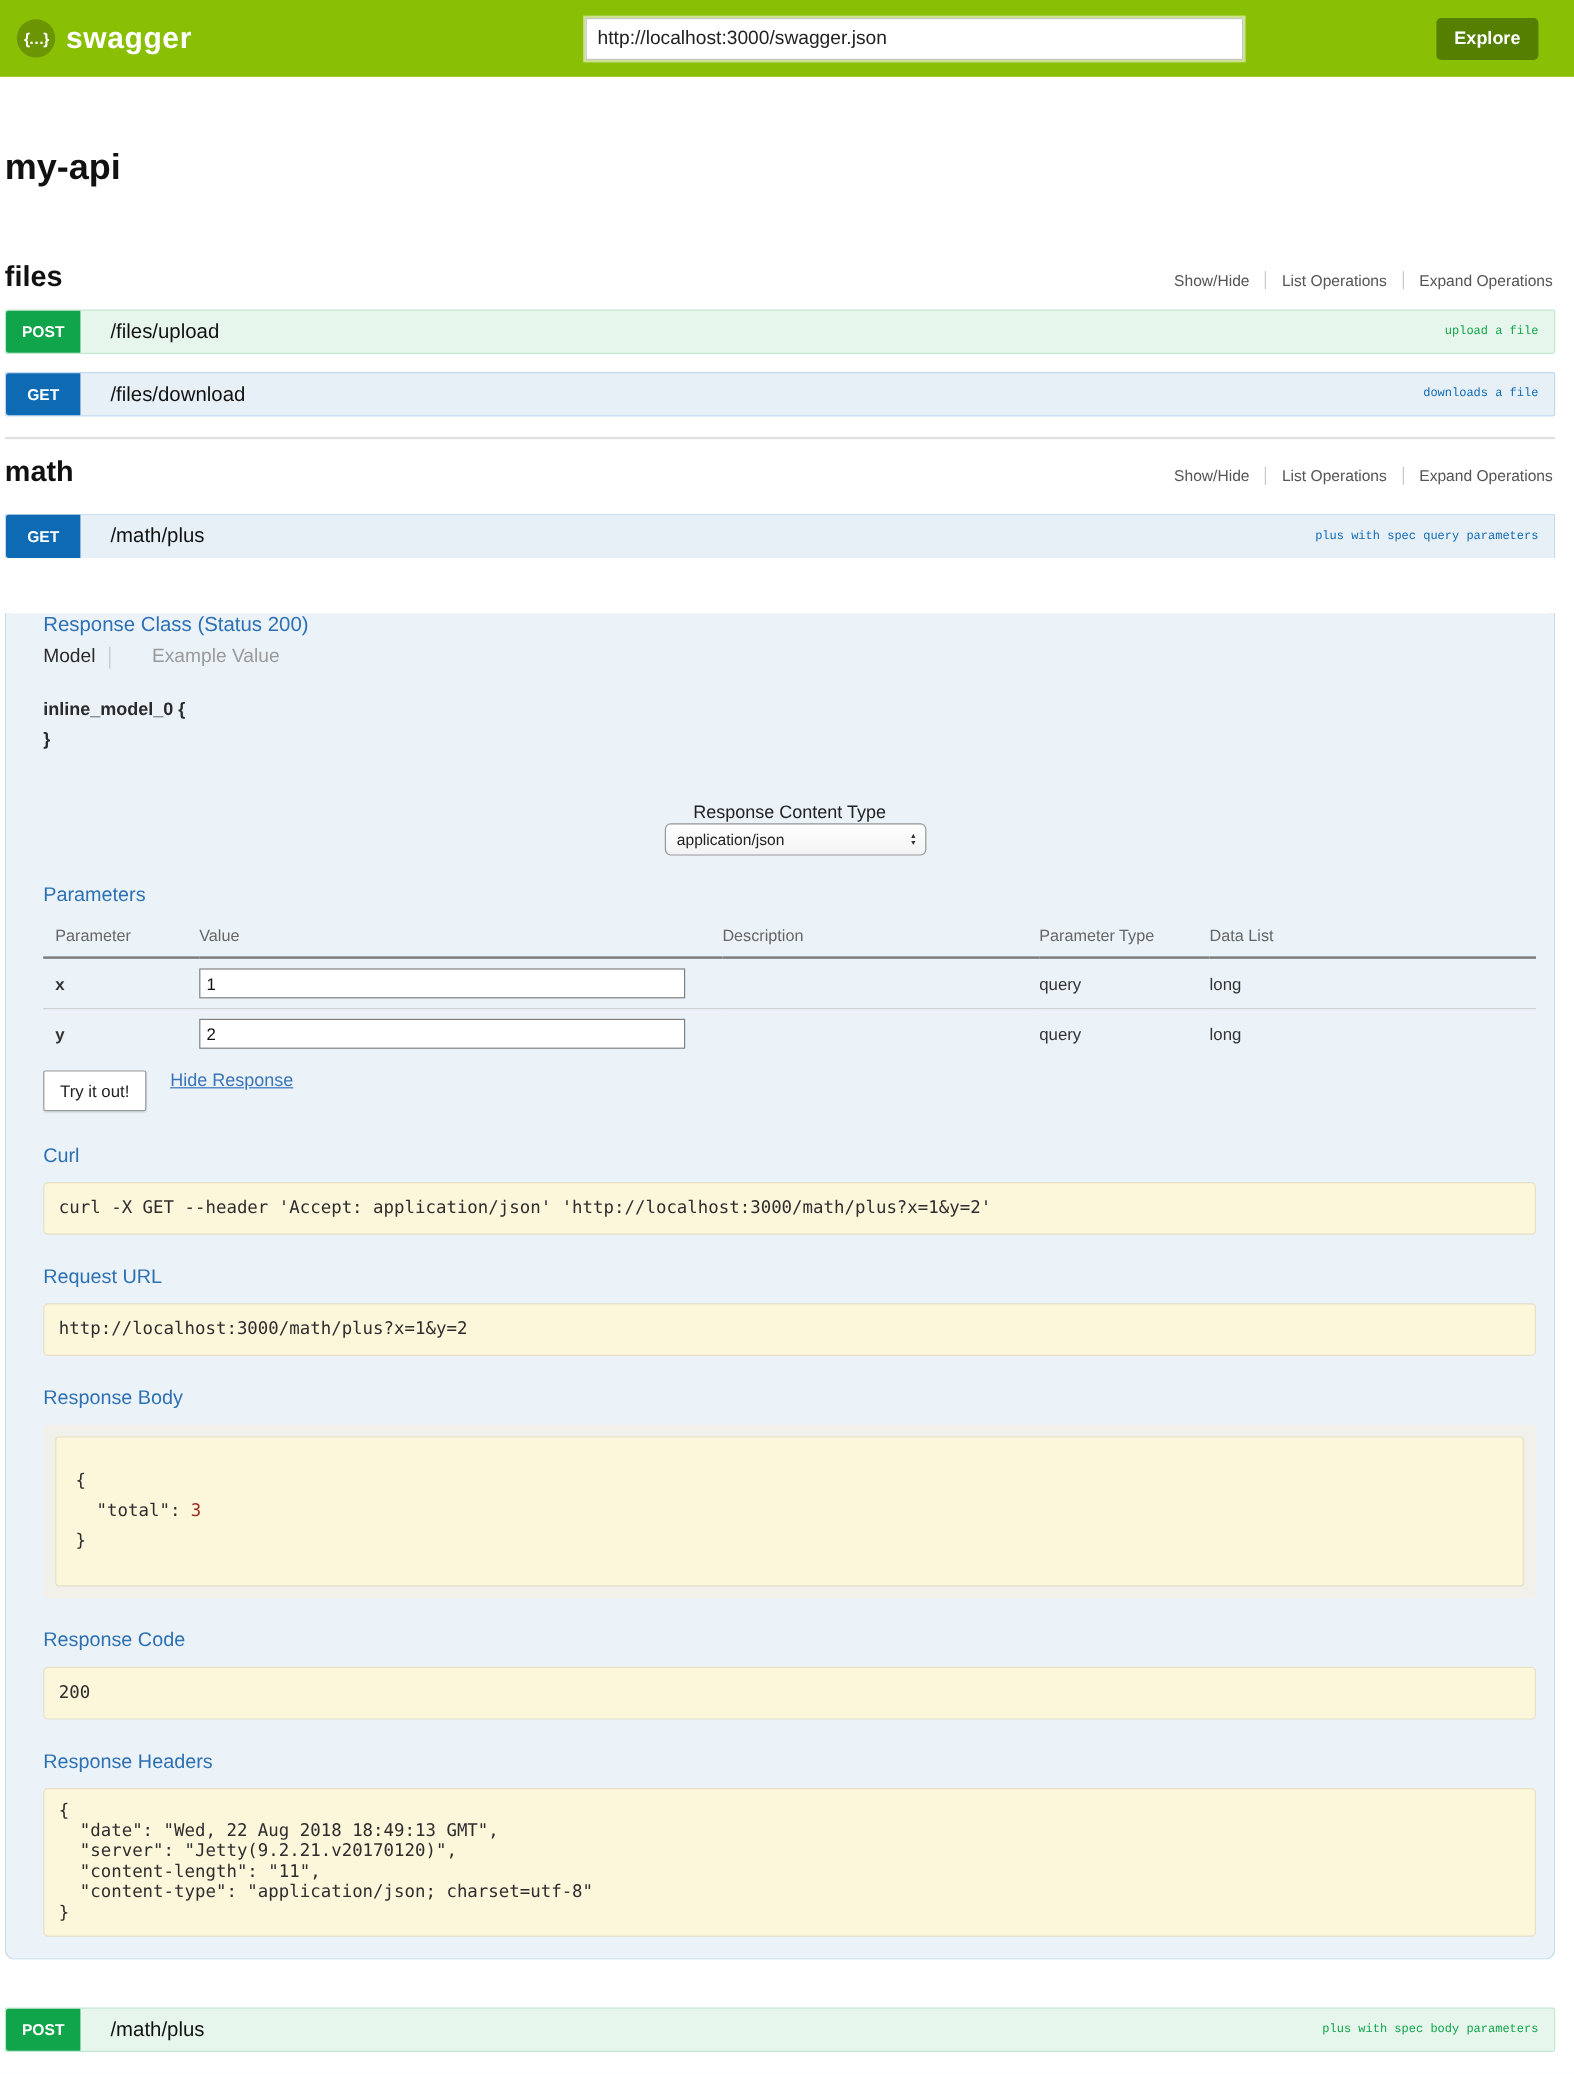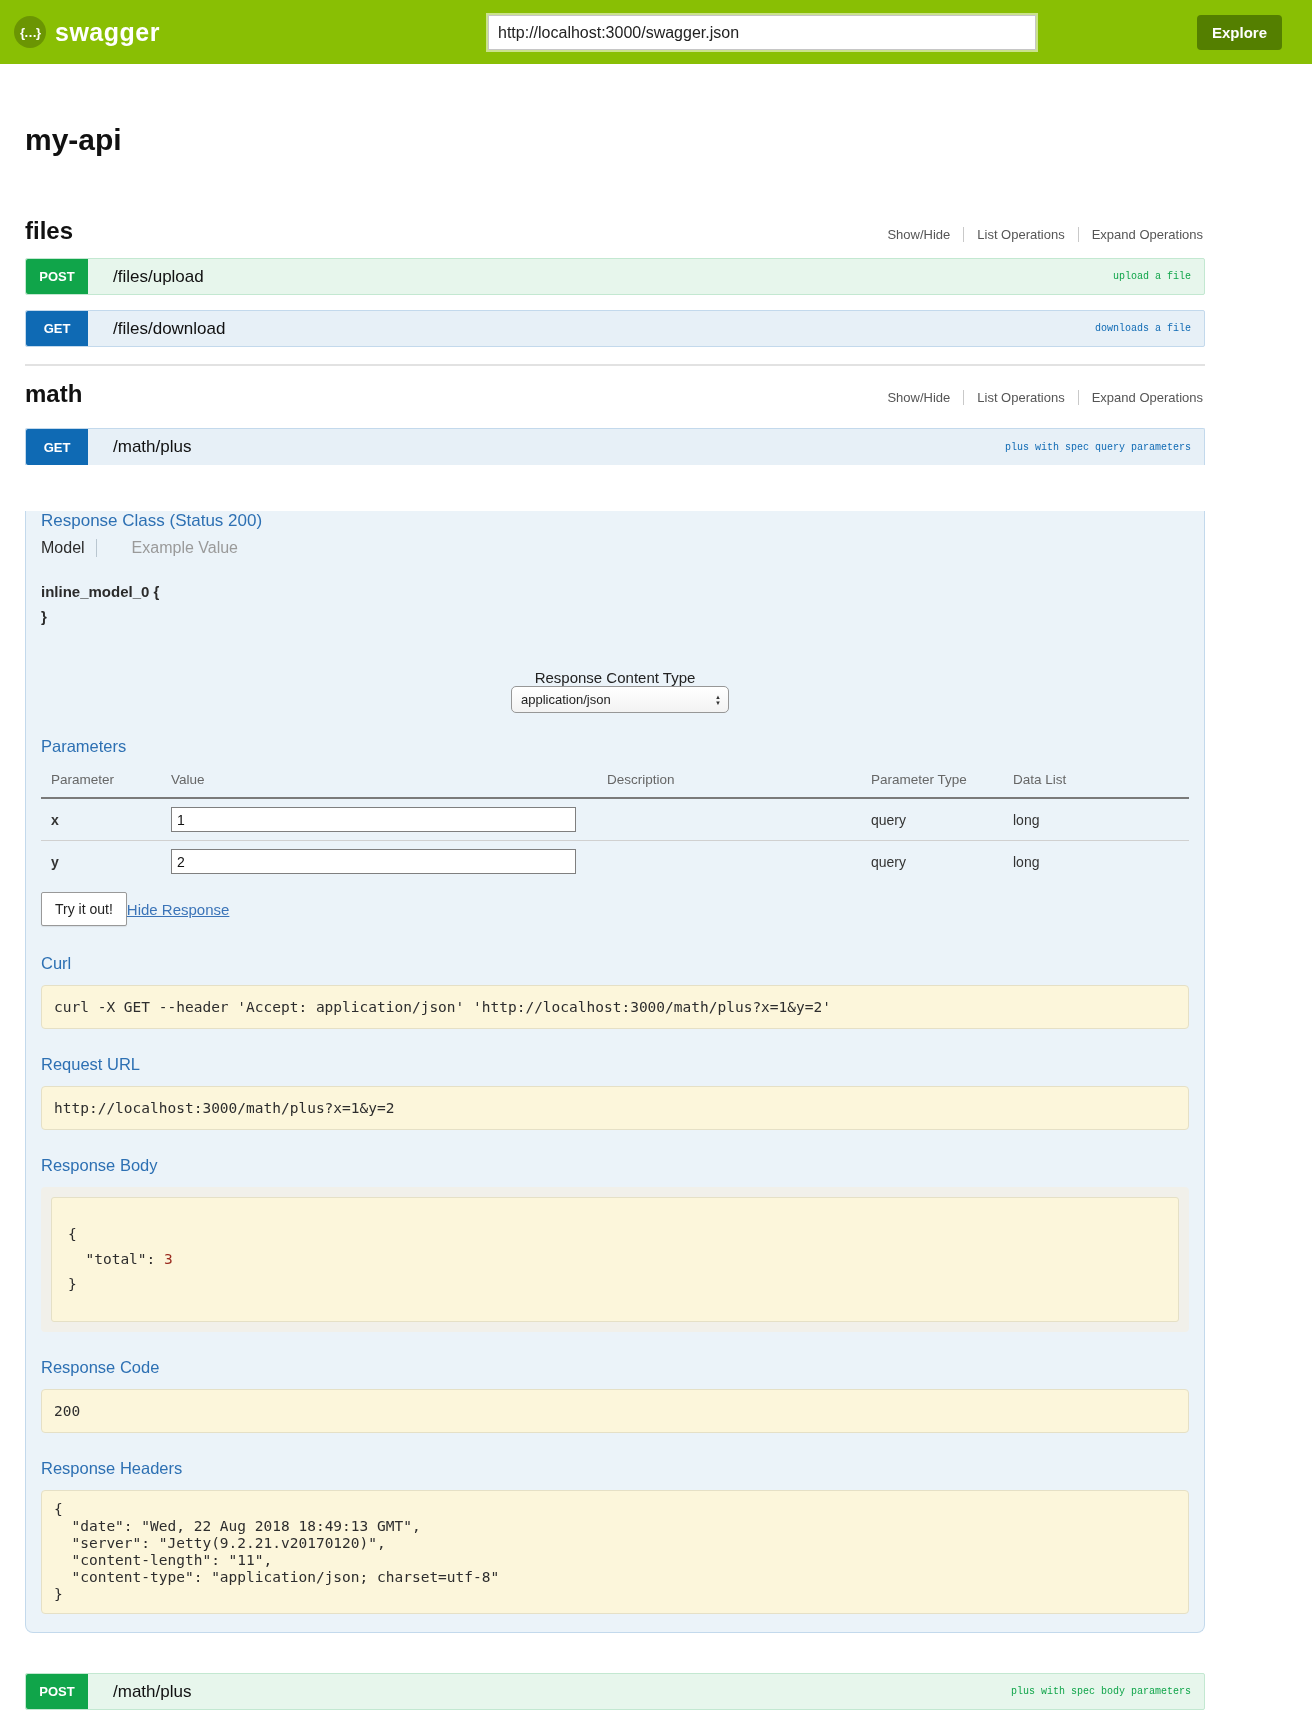--- a/index.html
+++ b/index.html
@@ -32,21 +32,21 @@
     font-family: "Liberation Sans", sans-serif;
   }
   .explore-btn {
     position: absolute; right: 30px; top: 15px; height: 35px;
     background: #547f00; color: #fff; border: none; border-radius: 4px;
     font-size: 15px; font-weight: bold; padding: 0 15px; cursor: pointer;
     font-family: "Liberation Sans", sans-serif;
   }
 
   
-  .wrap { width: 1180px; margin-left: 25px; }
+  .wrap { width: 1292px; margin-left: 4px; }
   h1.api-title { margin-top: 58px; font-size: 30px; line-height: 35px; color: #111; }
 
   .section-head { display: flex; align-items: baseline; margin-top: 60px; }
   .section-head.math-head { margin-top: 14px; }
   .section-title { font-size: 24px; color: #111; cursor: pointer; }
   .section-links { margin-left: auto; font-size: 13px; color: #555; display: flex; align-items: center; }
   .section-links a { color: #555; text-decoration: none; cursor: pointer; padding: 0 13px; }
   .section-links a + a { border-left: 1px solid #c9c9c9; }
   .section-links a:last-child { padding-right: 2px; }
 
@@ -65,21 +65,21 @@
   .op.get  .method-badge { background: #0f6ab4; }
   .op-path { margin-left: 25px; font-size: 17px; color: #111; text-decoration: none; }
   .op-summary { margin-left: auto; margin-right: 13px; font-size: 10px; text-decoration: none; font-family: Liberation Mono, monospace; }
   .op.post .op-summary { color: #10a54a; }
   .op.get  .op-summary { color: #0f6ab4; }
   .op.post.bottom { margin-top: 40px; }
 
   
   .op-content {
     background: #ebf3f9; border: 1px solid #c3d9ec; border-top: none;
-    border-radius: 0 0 8px 8px; padding: 0 15px 18px 15px;
+    border-radius: 0 0 8px 8px; padding: 0 15px 18px 31px;
   }
   .blue-h { font-size: 16.5px; font-weight: 500; color: #2d70b3; }
   .h-response-class { margin-top: 46px; font-size: 17px; }
   .model-tabs { margin-top: 8px; font-size: 16px; display: flex; align-items: center; gap: 24px; }
   .tab-model { color: #2b2b2b; padding-right: 11px; border-right: 1px solid #b9c6d0; cursor: pointer; }
   .tab-example { color: #9a9a9a; padding-left: 11px; cursor: pointer; }
 
   .model-sig { margin-top: 22px; font-size: 15px; line-height: 25px; color: #2b2b2b; }
   .sig-bold { font-weight: bold; }
   .sig-prop { padding-left: 14px; }
@@ -110,21 +110,21 @@
   }
   table.params th:first-child, table.params td:first-child { padding-left: 10px; }
   table.params td { padding: 8px 0; font-size: 14px; color: #333; vertical-align: middle; }
   table.params tbody tr + tr td { border-top: 1px solid #d0d0d0; }
   .param-name { font-weight: bold; color: #222; }
   .param-input {
     width: 405px; height: 25px; border: 1px solid #7f7f7f; padding: 1px 5px;
     font-size: 14px; color: #111; font-family: "Liberation Sans", sans-serif; background: #fff;
   }
 
-  .try-row { margin-top: 10px; display: flex; align-items: center; }
+  .try-row { margin-top: 10px; display: flex; align-items: flex-start; gap: 20px; }
   .try-btn {
     background: #fff; border: 1px solid #999; border-radius: 2px;
     padding: 8px 13px; font-size: 14px; color: #222; cursor: pointer;
     box-shadow: 0 1px 1px rgba(0,0,0,0.08);
     font-family: "Liberation Sans", sans-serif;
   }
   .hide-response { color: #3b74b8; font-size: 15px; text-decoration: underline; cursor: pointer; }
 
   .h-curl { margin-top: 28px; }
   .h-block { margin-top: 26px; }

